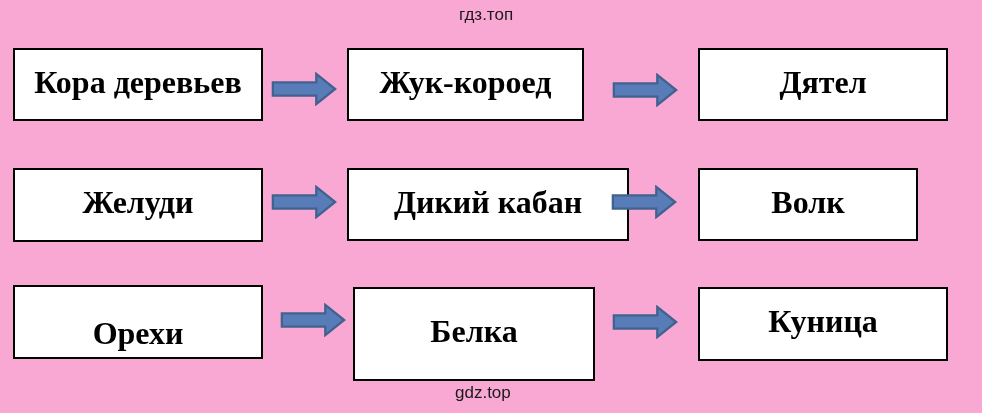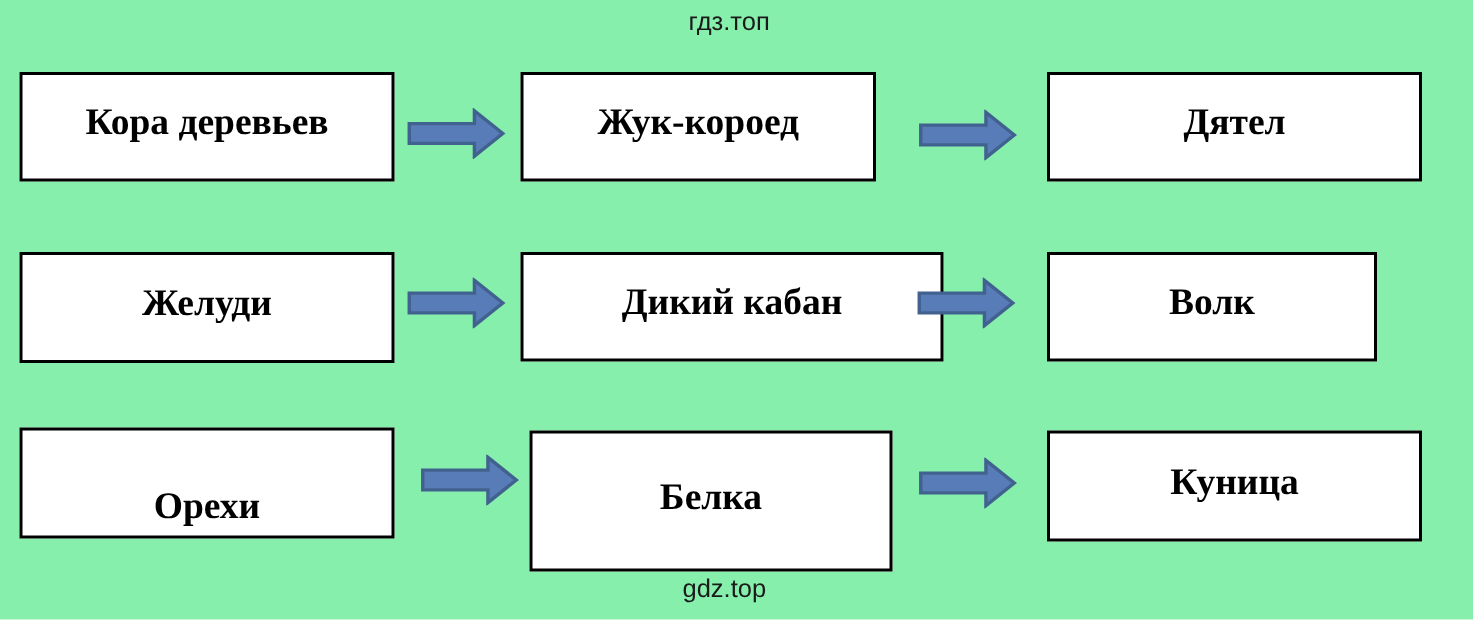--- a/index.html
+++ b/index.html
@@ -4,21 +4,21 @@
 <style>
   html, body {
     margin: 0;
     padding: 0;
     background: #ffffff;
   }
   .canvas {
     position: relative;
     width: 982px;
     height: 413px;
-    background: #86efac;
+    background: #f9a8d4;
     overflow: hidden;
     font-family: "Liberation Serif", "DejaVu Serif", serif;
   }
   .watermark {
     position: absolute;
     font-family: "Liberation Sans", "DejaVu Sans", sans-serif;
     font-size: 17px;
     color: #1a1a1a;
     white-space: nowrap;
   }
@@ -29,21 +29,21 @@
     box-sizing: border-box;
     border: 2px solid #000000;
     background: #ffffff;
     display: flex;
     align-items: center;
     justify-content: center;
     padding-bottom: 5px;
   }
   .box span {
     font-weight: bold;
-    font-size: 25px;
+    font-size: 32px;
     color: #000000;
     white-space: nowrap;
   }
   
   .b11 { left: 13px;  top: 48px;  width: 250px; height: 73px; }
   .b12 { left: 347px; top: 48px;  width: 237px; height: 73px; }
   .b13 { left: 698px; top: 48px;  width: 250px; height: 73px; text-align: center; }
   
   .b21 { left: 13px;  top: 168px; width: 250px; height: 74px; }
   .b22 { left: 347px; top: 168px; width: 282px; height: 73px; }

